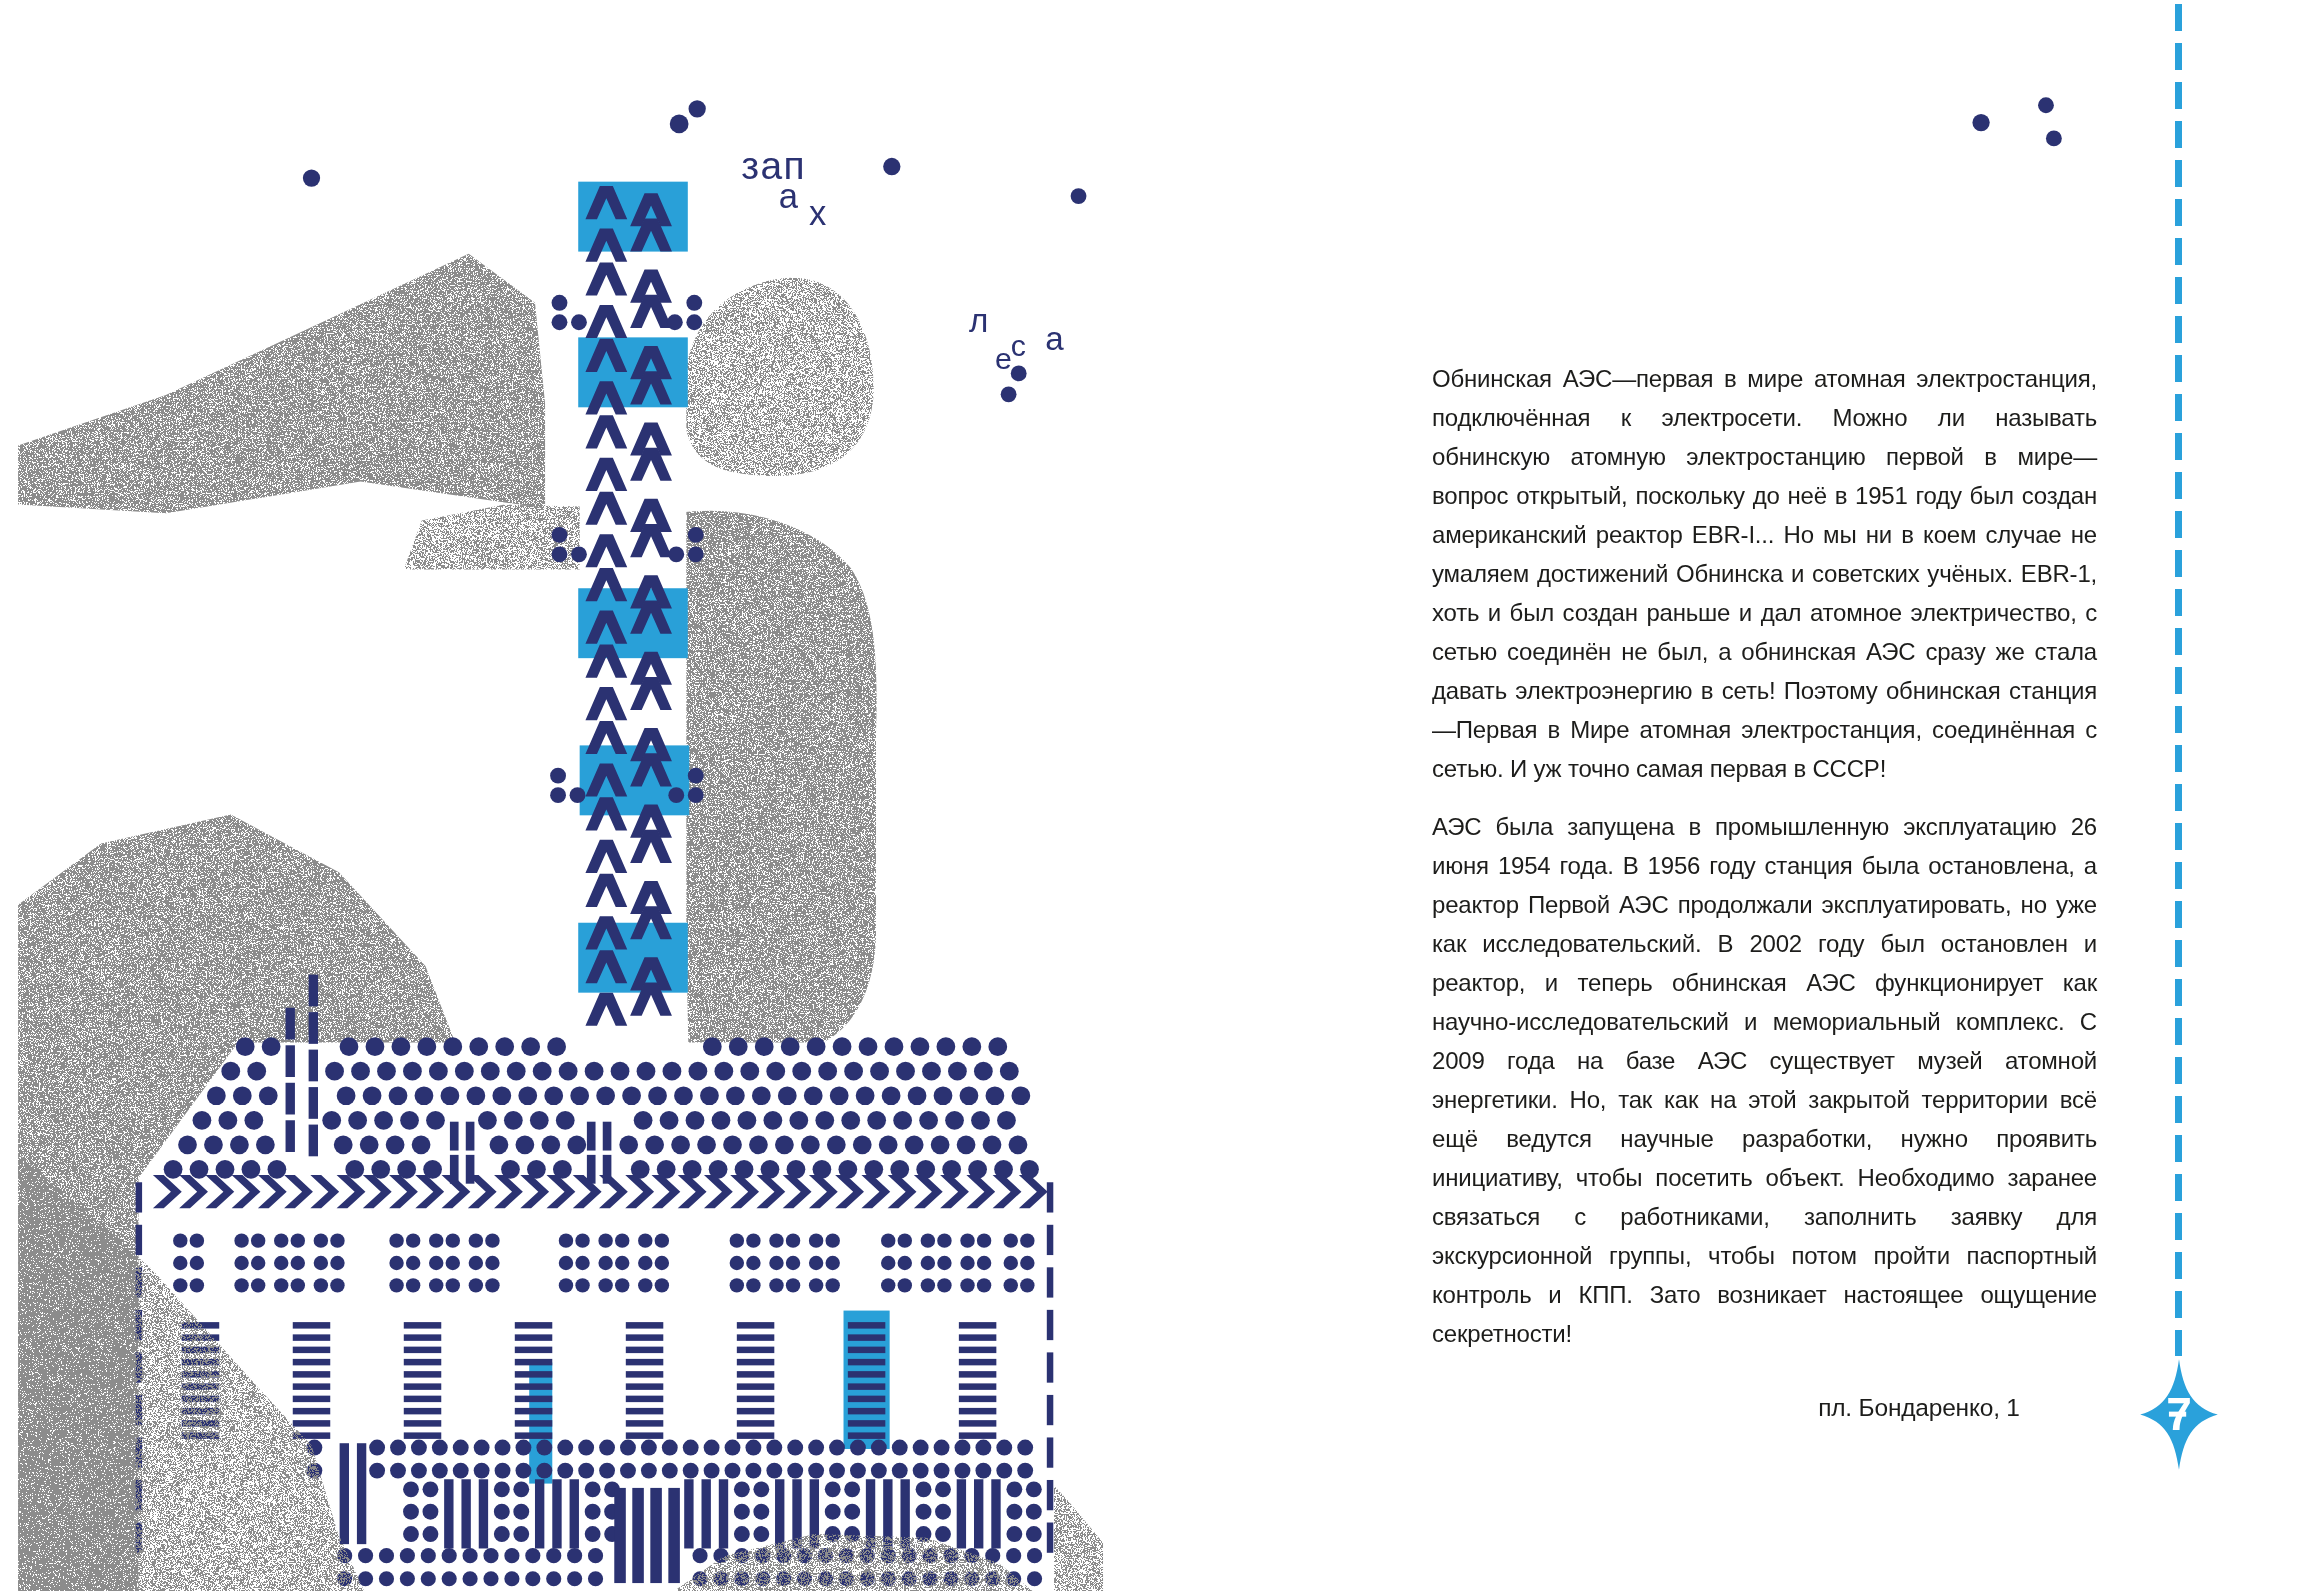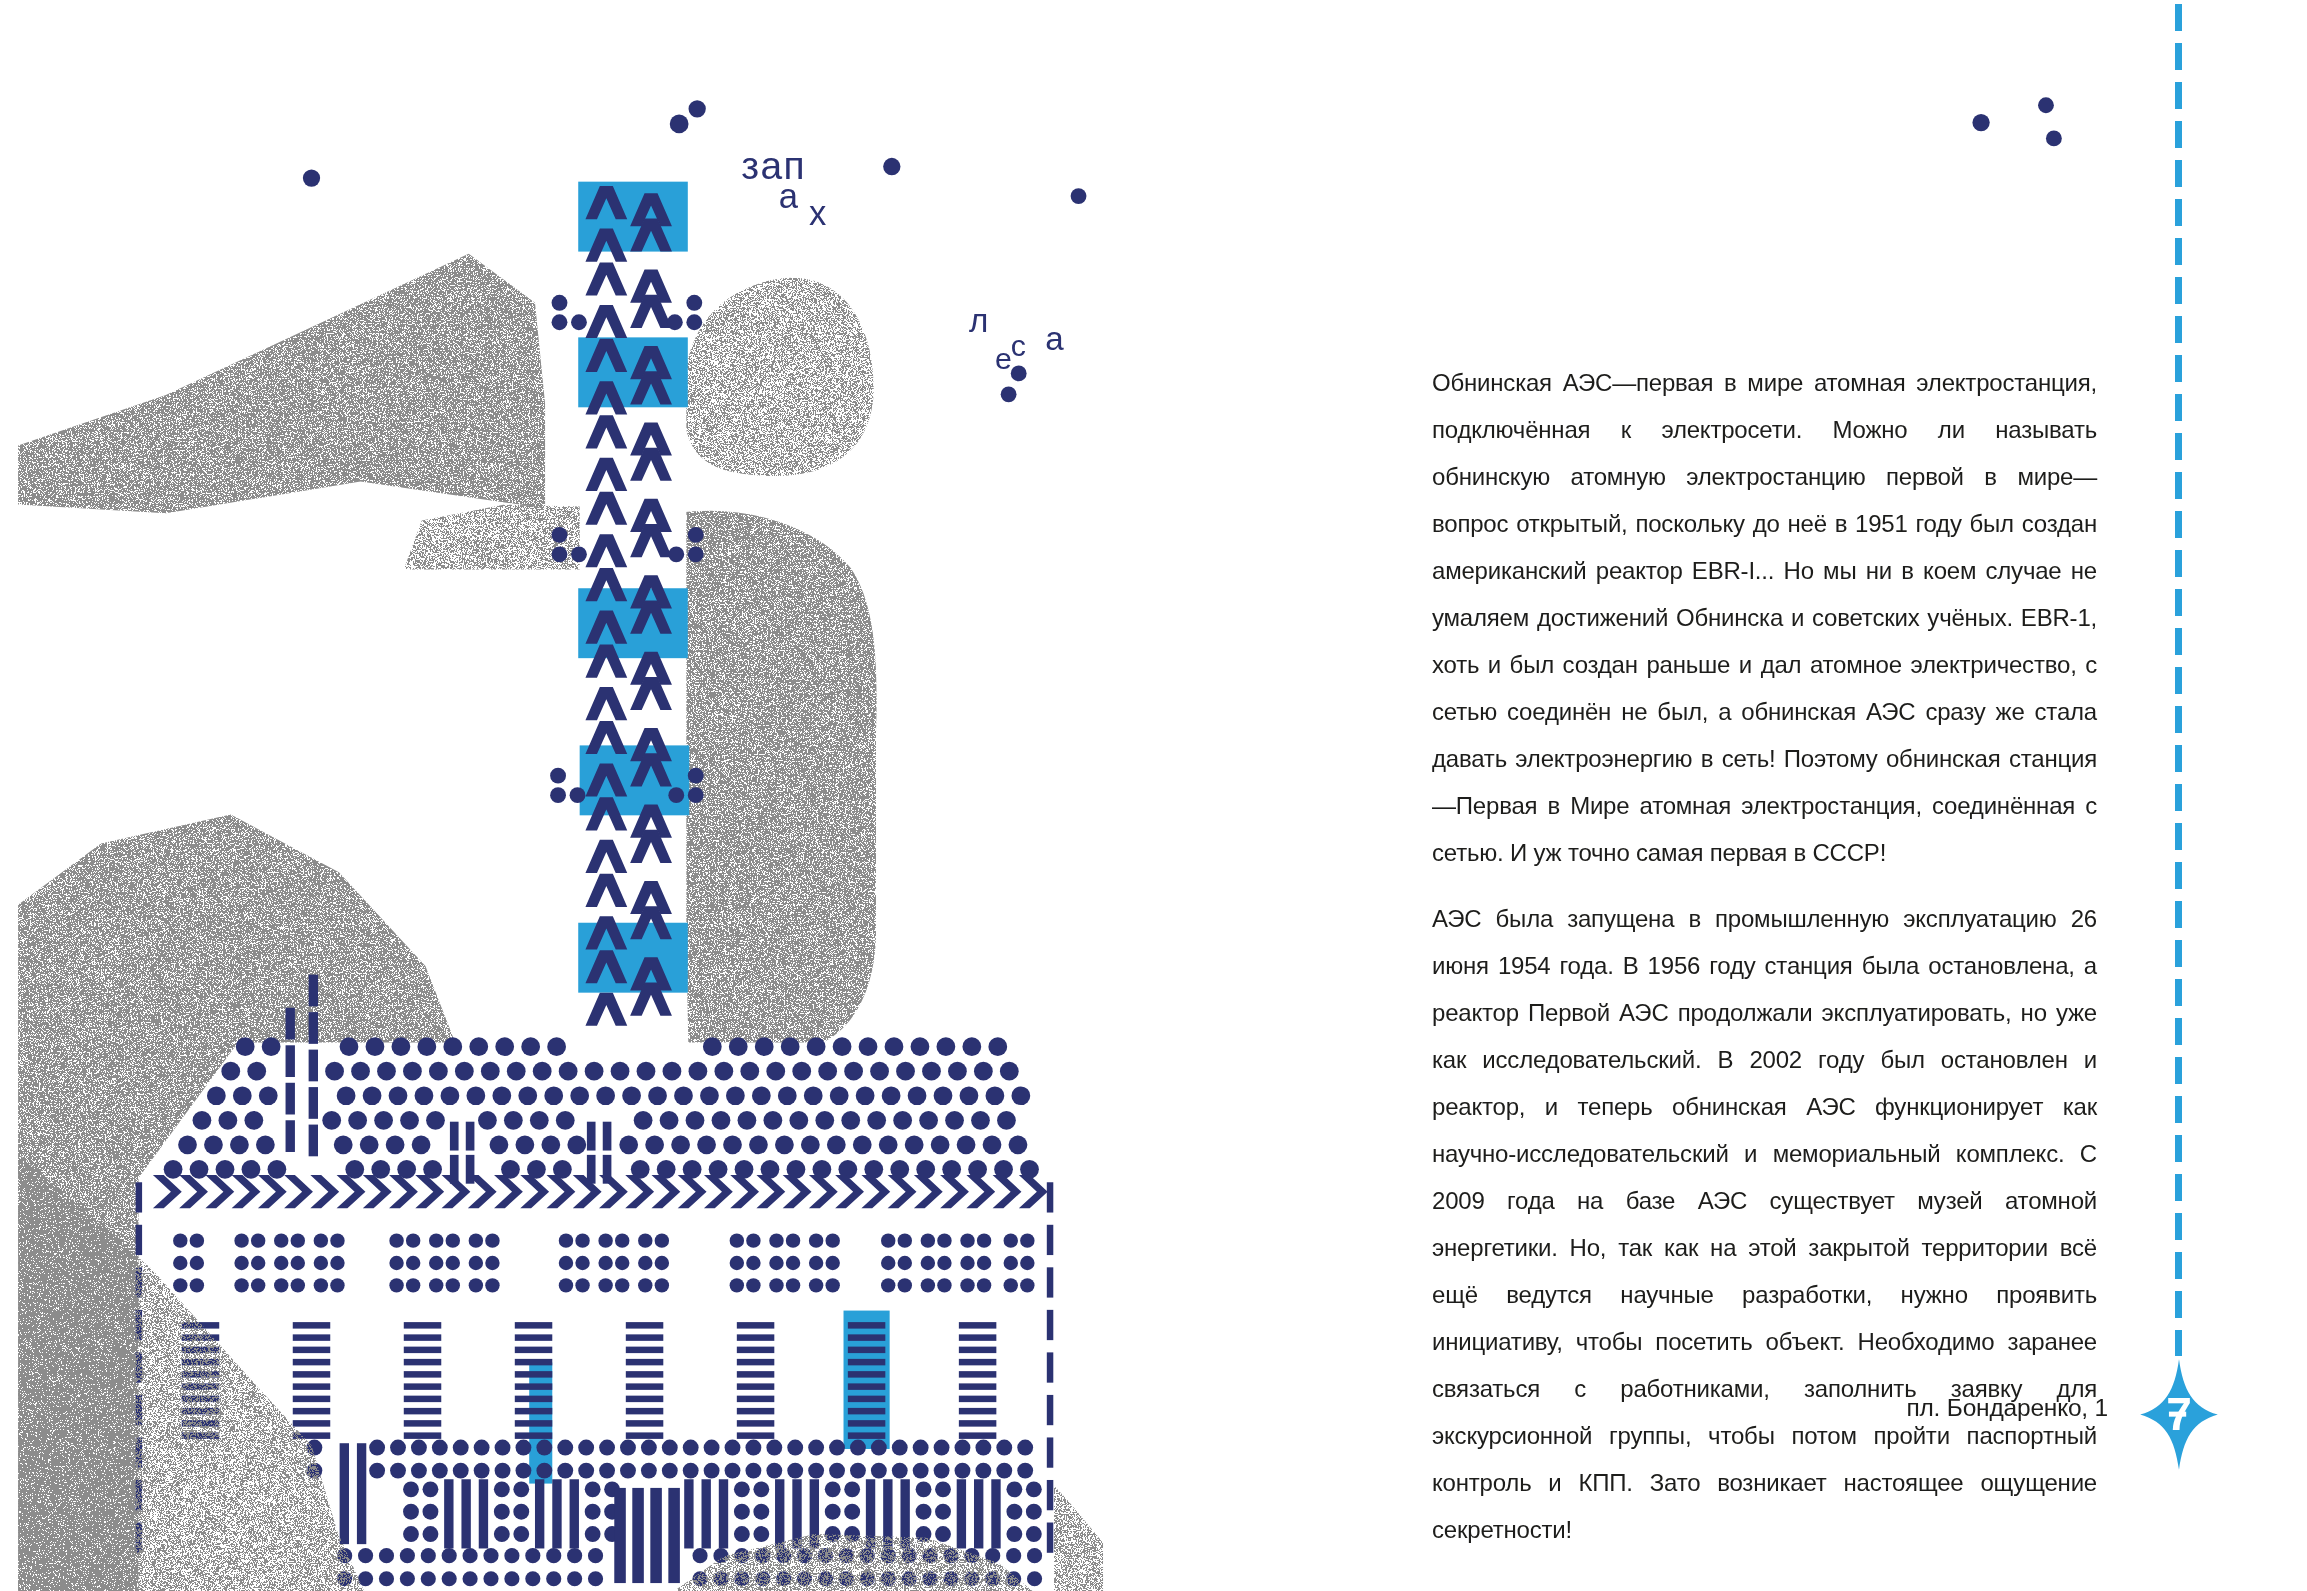--- a/index.html
+++ b/index.html
@@ -8,25 +8,25 @@
     font-family:"Liberation Sans","DejaVu Sans",sans-serif;
   }
   #art{position:absolute;left:0;top:0;width:2307px;height:1591px;}
   .heading{
     position:absolute;left:1370px;top:213px;
     font-size:102px;font-weight:700;letter-spacing:-2.9px;line-height:1;
     color:#2aa1db;
   }
   .column{position:absolute;left:1432px;top:359px;width:665px;}
   .column p{
-    margin:0 0 19px 0;font-size:24px;line-height:47px;letter-spacing:-0.2px;
+    margin:0 0 19px 0;font-size:24px;line-height:39px;letter-spacing:-0.2px;
     color:#1d1d1b;text-align:justify;
   }
   .address{
-    position:absolute;left:1730px;top:1394px;width:378px;text-align:right;
+    position:absolute;left:1730px;top:1394px;width:378px;text-align:center;
     font-size:24.5px;color:#1d1d1b;letter-spacing:-0.2px;
   }
   .dash-rule{
     position:absolute;left:2175px;top:4.3px;width:6.5px;height:1352px;
     background:repeating-linear-gradient(to bottom,#2aa1db 0px,#2aa1db 27px,transparent 27px,transparent 39px);
   }
   .page-star{position:absolute;left:2137px;top:1357px;width:84px;height:115px;}
   .page-star text{
     font-family:"Liberation Sans","DejaVu Sans",sans-serif;
     font-size:64px;font-weight:700;fill:#ffffff;text-anchor:middle;

